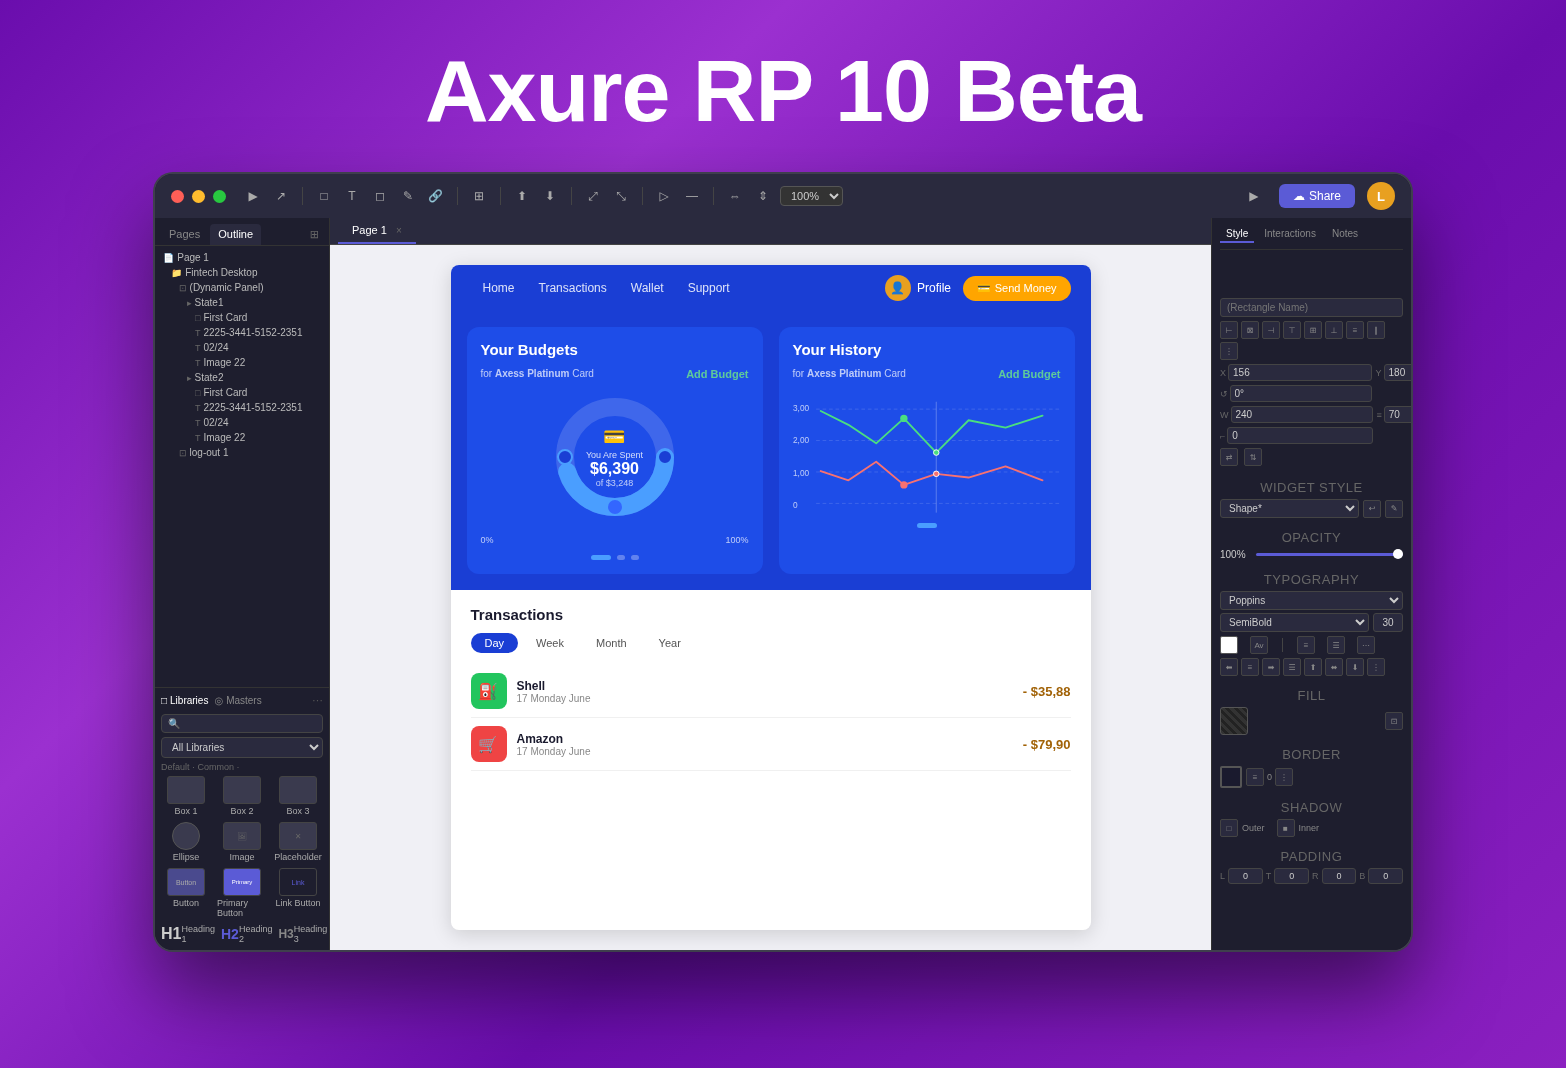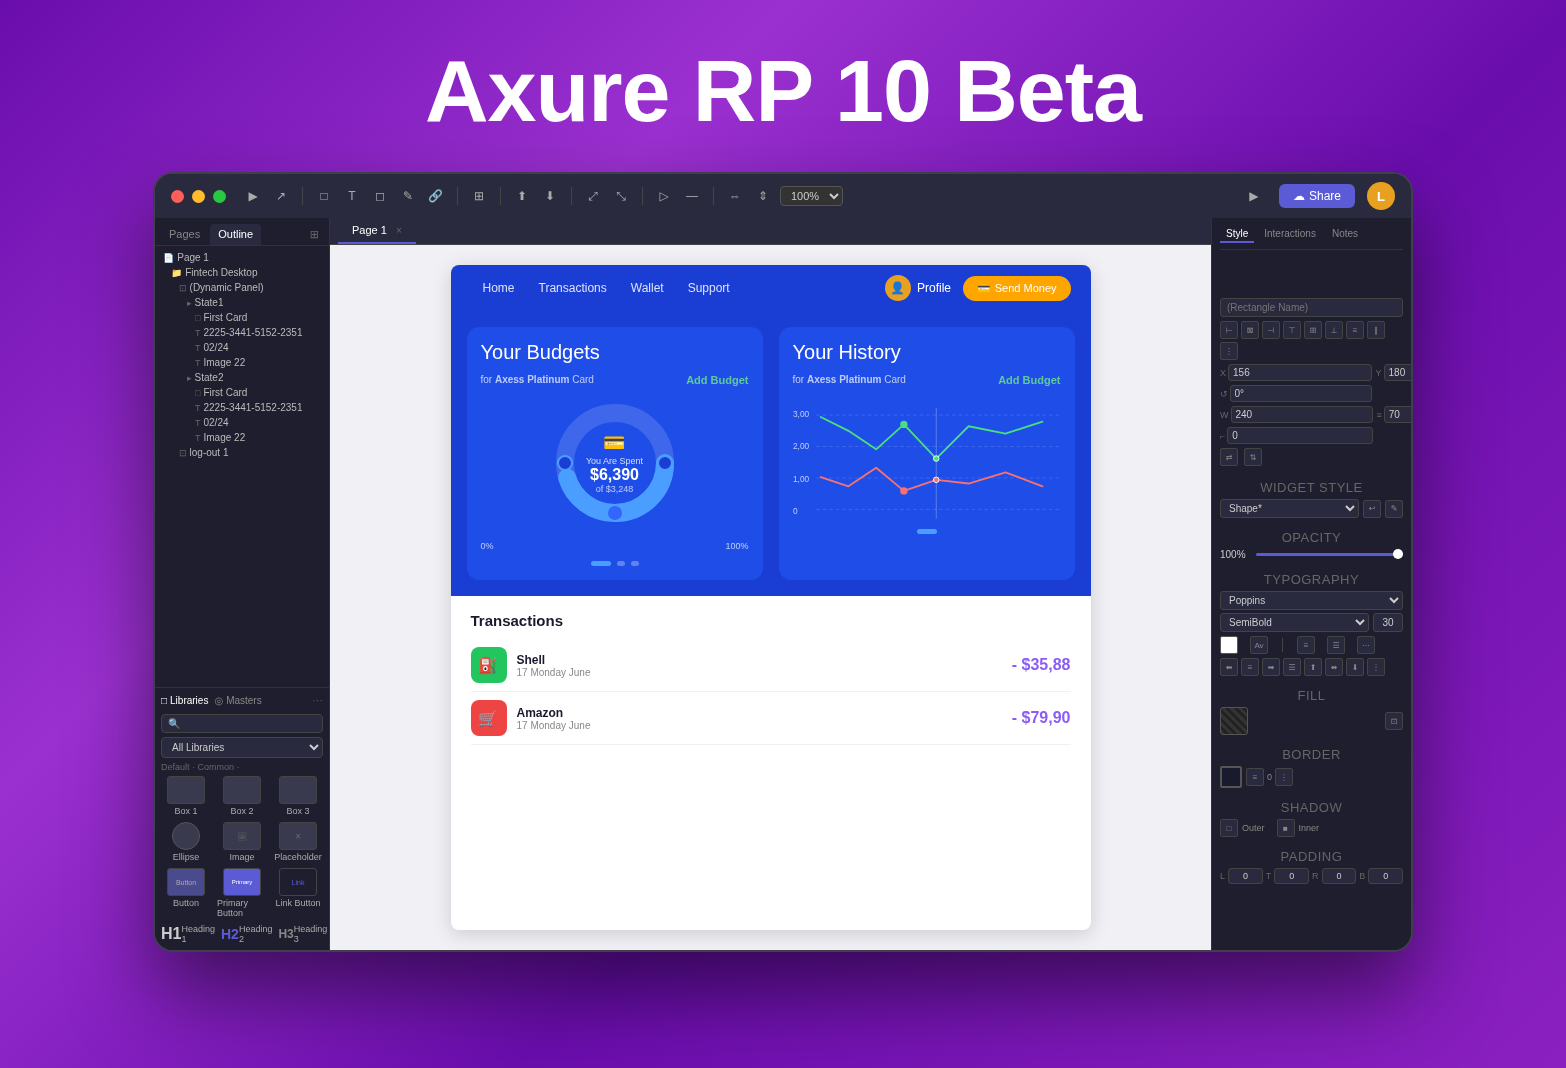--- a/index.html
+++ b/index.html
@@ -388,22 +388,22 @@
       padding: 14px;
       color: white;
     }
     .card-header {
       display: flex;
       justify-content: space-between;
       align-items: center;
       margin-bottom: 10px;
     }
     .card-title {
-      font-size: 20px;
-      font-weight: 400;
+      font-size: 15px;
+      font-weight: 700;
     }
     .add-budget-link {
       color: #7aff7a;
       font-size: 11px;
       font-weight: 600;
     }
     .for-card-label {
       font-size: 10px;
       opacity: 0.7;
       margin-bottom: 8px;
@@ -507,21 +507,21 @@
       display: flex;
       align-items: center;
       justify-content: center;
       font-size: 16px;
     }
     .txn-icon-green { background: #22c55e; }
     .txn-icon-red { background: #ef4444; }
     .txn-info { flex: 1; }
     .txn-name { font-size: 12px; font-weight: 600; color: #1a1a2e; }
     .txn-date { font-size: 10px; color: #888; }
-    .txn-amount { font-size: 16px; font-weight: 600; color: #8b5cf6; }
+    .txn-amount { font-size: 13px; font-weight: 600; color: #a16207; }
 
     
     .right-sidebar {
       width: 200px;
       background: #1e1e2e;
       border-left: 1px solid #333;
       display: flex;
       flex-direction: column;
       flex-shrink: 0;
       padding: 8px;
@@ -1047,20 +1047,26 @@
               </div>
 
               <div style="display:flex; justify-content:center; gap:6px; margin-top:6px;">
                 <div style="width:20px;height:5px;background:#4a9eff;border-radius:3px;"></div>
               </div>
             </div>
           </div>
 
           <div class="transactions-section">
             <div class="transactions-title">Transactions</div>
+            <div class="txn-tabs">
+              <div class="txn-tab active">Day</div>
+              <div class="txn-tab">Week</div>
+              <div class="txn-tab">Month</div>
+              <div class="txn-tab">Year</div>
+            </div>
 
             <div class="txn-row">
               <div class="txn-icon txn-icon-green">⛽</div>
               <div class="txn-info">
                 <div class="txn-name">Shell</div>
                 <div class="txn-date">17 Monday June</div>
               </div>
               <div class="txn-amount">- $35,88</div>
             </div>
 

